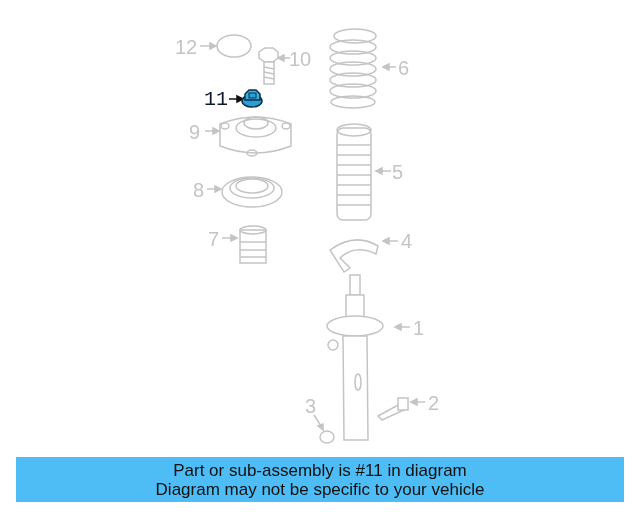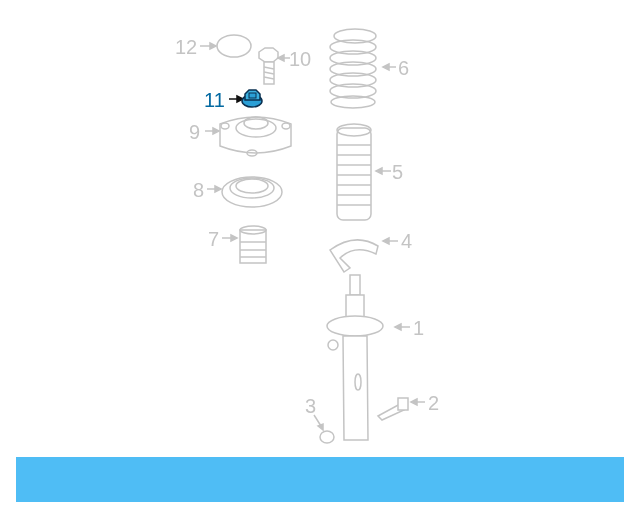--- a/index.html
+++ b/index.html
@@ -1,19 +1,19 @@
 <!DOCTYPE html>
 <html><head>
 <meta charset="utf-8">
 <style>
   html,body{margin:0;padding:0;background:#ffffff;}
   body{width:640px;height:512px;position:relative;overflow:hidden;font-family:"Liberation Sans",sans-serif;}
   #diagram{position:absolute;left:0;top:0;width:594px;height:455px;}
   .lbl{position:absolute;font-size:20px;color:#c4c4c4;line-height:1;}
-  .lbl.hl{color:#0369a1;}
+  .lbl.hl{color:#0f172a;font-family:Liberation Mono, monospace;}
   #banner{position:absolute;left:16px;top:457px;width:608px;height:45px;background:#4fbdf5;
     display:flex;flex-direction:column;align-items:center;justify-content:center;}
   #banner span{font-size:17px;line-height:19px;color:#111;}
 </style>
 </head>
 <body>
 
 <div id="diagram">
   <svg width="640" height="455" viewBox="0 0 640 455" fill="none" stroke="#c4c4c4" stroke-width="1.5">
 
@@ -135,13 +135,15 @@
   <div class="lbl" style="left:208px;top:229px;">7</div>
   <div class="lbl" style="left:398px;top:58px;">6</div>
   <div class="lbl" style="left:392px;top:162px;">5</div>
   <div class="lbl" style="left:401px;top:231px;">4</div>
   <div class="lbl" style="left:413px;top:318px;">1</div>
   <div class="lbl" style="left:428px;top:393px;">2</div>
   <div class="lbl" style="left:305px;top:396px;">3</div>
 </div>
 
 <div id="banner">
+  <span>Part or sub-assembly is #11 in diagram</span>
+  <span>Diagram may not be specific to your vehicle</span>
 </div>
 
 </body></html>

